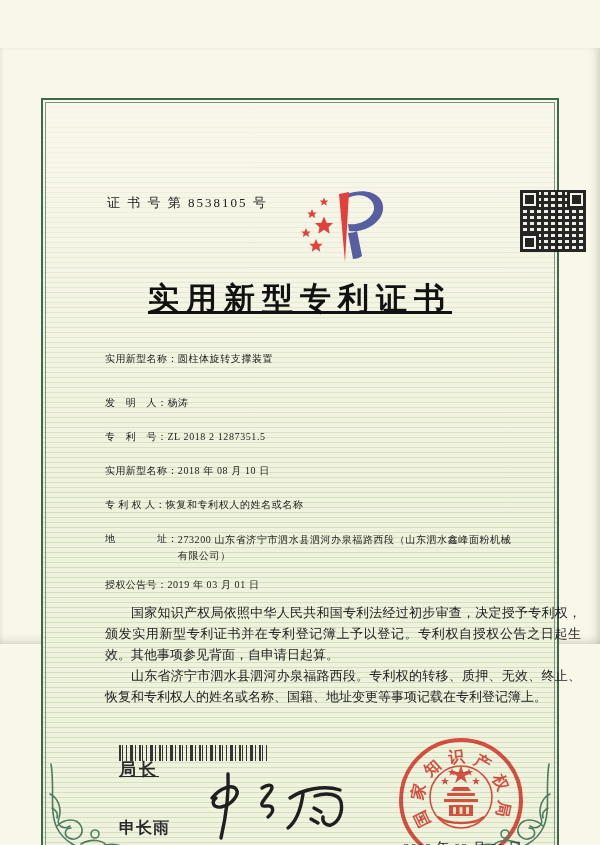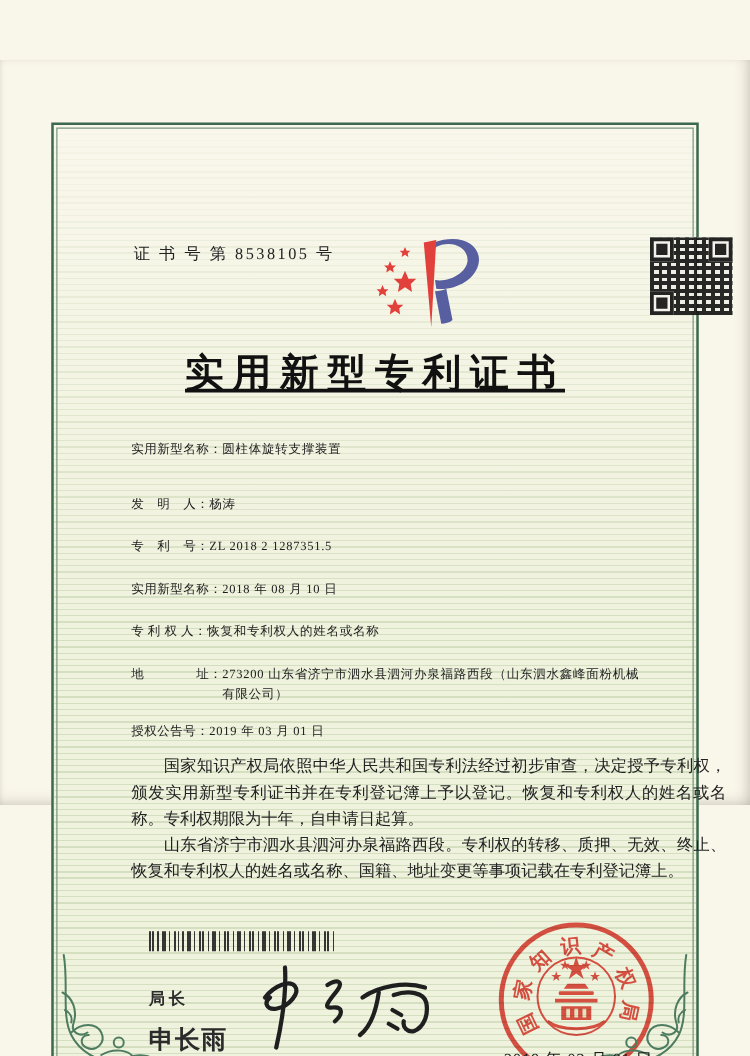--- a/index.html
+++ b/index.html
@@ -19,22 +19,22 @@
   .title{left:0;right:0;top:178px;text-align:center;font-size:31px;font-weight:700;letter-spacing:7px;color:#111;text-decoration:underline;}
   .row{left:62px;font-size:10px;color:#1d1d1d;letter-spacing:.4px;white-space:nowrap;}
   .row .fvalue{letter-spacing:.6px;}
   .row-wrap{white-space:normal;}
   .row-wrap .flabel{display:inline-block;vertical-align:top;}
   .row-wrap .fvalue{display:inline-block;vertical-align:top;width:336px;line-height:1.55;}
   .paras{left:62px;top:502px;width:476px;font-size:13px;line-height:1.62;color:#222;text-align:justify;}
   .paras p{margin:0;text-indent:2em;}
   .barcode{left:76px;top:645px;width:150px;height:16px;opacity:.88;
     background-image:repeating-linear-gradient(90deg,#1c1c1c 0 2px,transparent 2px 3px,#1c1c1c 3px 4px,transparent 4px 7px,#1c1c1c 7px 8px,transparent 8px 11px,#1c1c1c 11px 14px,transparent 14px 16px,#1c1c1c 16px 17px,transparent 17px 20px);}
-  .signer-title{left:76px;top:690px;font-family:"Liberation Sans","DejaVu Sans",sans-serif;font-size:13px;font-weight:600;letter-spacing:3px;color:#2b2b2b;}
-  .signer-name{left:76px;top:718px;font-family:Liberation Mono, monospace;font-size:20px;font-weight:600;letter-spacing:1px;color:#2b2b2b;}
+  .signer-title{left:76px;top:658px;font-family:"Liberation Sans","DejaVu Sans",sans-serif;font-size:17px;font-weight:600;letter-spacing:3px;color:#2b2b2b;text-decoration:underline;}
+  .signer-name{left:76px;top:718px;font-family:Liberation Mono, monospace;font-size:16px;font-weight:600;letter-spacing:1px;color:#2b2b2b;}
   .signature{left:155px;top:664px;}
   .seal{left:353px;top:635px;opacity:.95;mix-blend-mode:multiply;}
   .seal-date{left:360px;top:739px;font-size:13.5px;letter-spacing:.5px;color:#1c1c1c;z-index:3;}
   .page-num{left:0;right:0;top:769px;text-align:center;font-size:12.5px;color:#222;letter-spacing:1px;}
   .back-note{left:0;right:0;top:811px;text-align:center;font-size:13.5px;color:#3a3a3a;letter-spacing:2px;padding-left:37px;}
   .qr{left:477px;top:90px;width:66px;height:62px;background-color:#f4f3ec;opacity:.92;
       background-image:repeating-linear-gradient(0deg,#161616 0 3px,transparent 3px 6px),
                        repeating-linear-gradient(90deg,#161616 0 3px,#efeee6 3px 7px);}
   .finder{position:absolute;width:13px;height:13px;border:3px solid #131313;background:#f4f3ec;}
   .finder::after{content:'';position:absolute;inset:2px;background:#131313;}
@@ -89,21 +89,21 @@
       <span class="flabel">专 利 权 人：</span><span class="fvalue">恢复和专利权人的姓名或名称</span>
     </div>
     <div class="abs row row-wrap" style="top:432px">
       <span class="flabel">地　　　　址：</span><span class="fvalue">273200 山东省济宁市泗水县泗河办泉福路西段（山东泗水鑫峰面粉机械有限公司）</span>
     </div>
     <div class="abs row" style="top:478px">
       <span class="flabel">授权公告号：</span><span class="fvalue">2019 年 03 月 01 日</span>
     </div>
 
     <div class="abs paras">
-      <p>国家知识产权局依照中华人民共和国专利法经过初步审查，决定授予专利权，颁发实用新型专利证书并在专利登记簿上予以登记。恢复和专利权人的姓名或名称。专利权期限为十年，自申请日起算。</p>
+      <p>国家知识产权局依照中华人民共和国专利法经过初步审查，决定授予专利权，颁发实用新型专利证书并在专利登记簿上予以登记。专利权自授权公告之日起生效。其他事项参见背面，自申请日起算。</p>
       <p>山东省济宁市泗水县泗河办泉福路西段。专利权的转移、质押、无效、终止、恢复和专利权人的姓名或名称、国籍、地址变更等事项记载在专利登记簿上。</p>
     </div>
 
     <div class="abs barcode"></div>
 
     <div class="abs signer-title">局长</div>
     <div class="abs signer-name">申长雨</div>
 
     <svg class="abs signature" width="165" height="82" viewBox="0 0 165 82">
       <g fill="none" stroke="#1f1f1f" stroke-width="3.4" stroke-linecap="round" stroke-linejoin="round">

